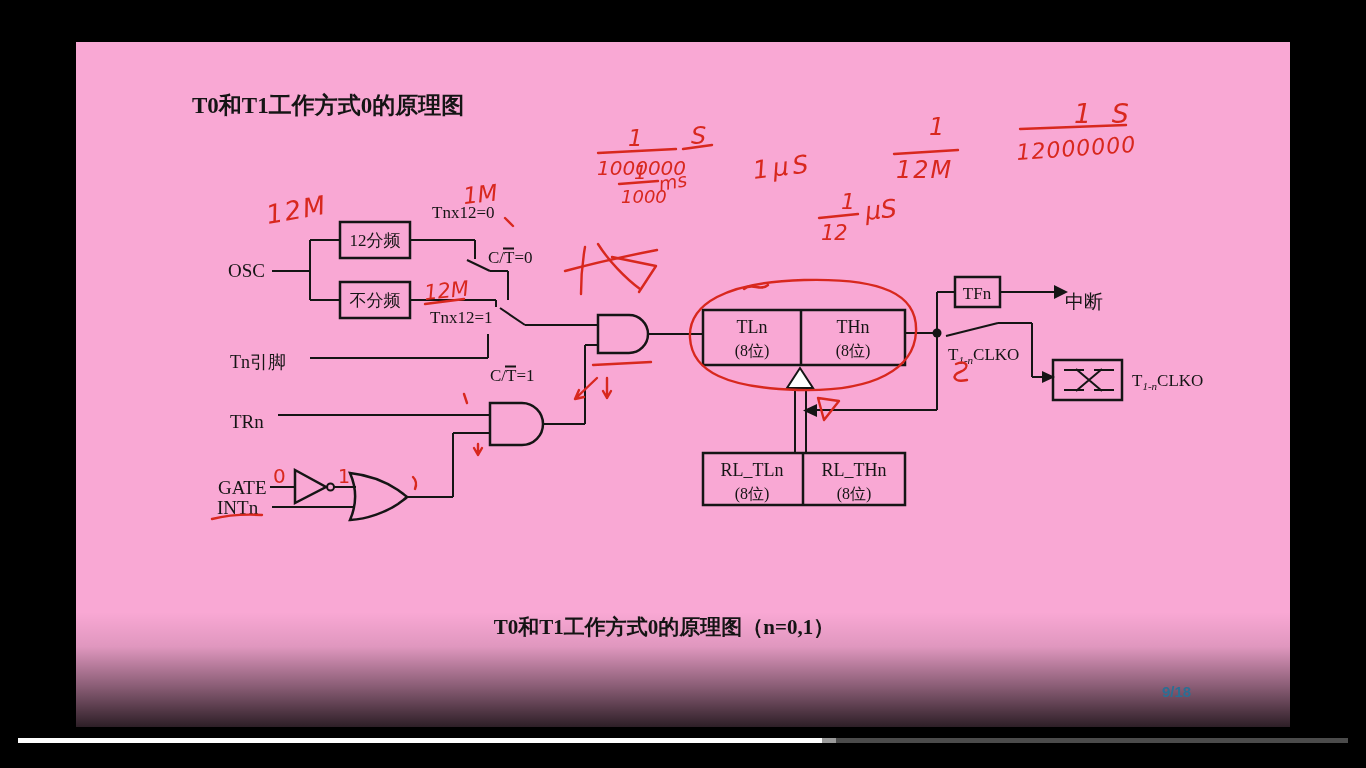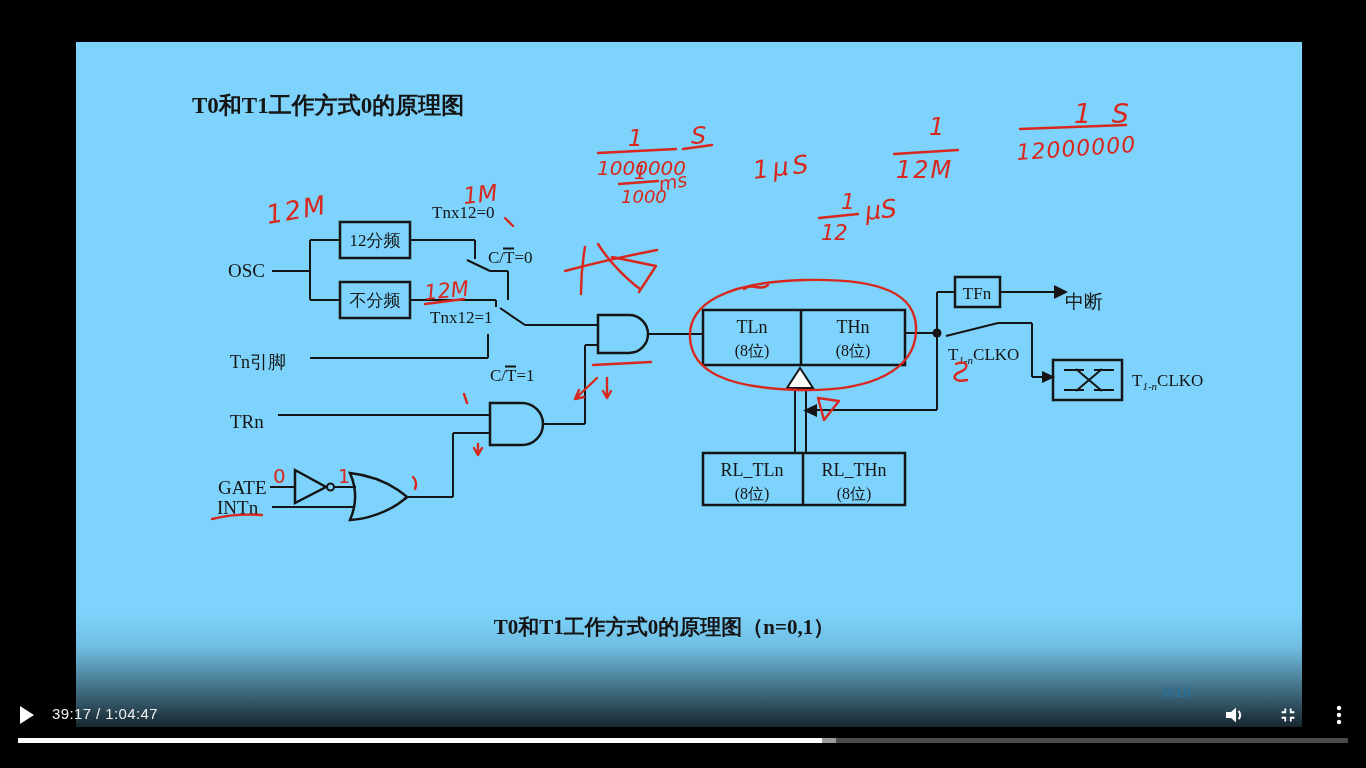--- a/index.html
+++ b/index.html
@@ -1,18 +1,18 @@
 <!DOCTYPE html>
 <html><head>
 <meta charset="utf-8">
 <style>
   html,body{margin:0;padding:0;background:#000;}
   .stage{position:relative;width:1366px;height:768px;background:#000;overflow:hidden;
          font-family:"Liberation Sans",sans-serif;}
-  .slide{position:absolute;left:76px;top:42px;width:1214px;height:685px;background:#7dd3fc;padding-left:12px;}
+  .slide{position:absolute;left:76px;top:42px;width:1214px;height:685px;background:#f9a8d4;}
   .slide svg{position:absolute;left:0;top:0;}
   .bottom-gradient{position:absolute;left:0;bottom:0;width:100%;height:115px;
     background:linear-gradient(to bottom,rgba(0,0,0,0) 0%,rgba(0,0,0,0.10) 30%,
     rgba(0,0,0,0.45) 65%,rgba(0,0,0,0.82) 100%);pointer-events:none;}
   .page-indicator{position:absolute;left:1086px;top:641px;color:#2b6f94;
     font-size:15px;font-weight:bold;z-index:5;}
   .controls{position:absolute;left:0;top:700px;width:100%;height:30px;z-index:10;}
   .play-btn{position:absolute;left:20px;top:6px;width:0;height:0;
     border-left:14px solid #fff;border-top:9px solid transparent;border-bottom:9px solid transparent;}
   .time{position:absolute;left:52px;top:5px;color:#f0f0f0;font-size:15px;letter-spacing:.4px;}
@@ -189,39 +189,20 @@
         <path class="red" d="M742,356 L763,359 L748,378 Z"></path>
       </g>
 
       <text x="588" y="592" font-size="21" font-weight="bold" text-anchor="middle" fill="#1c1ca8">T0和T1工作方式0的原理图（n=0,1）</text>
     </svg>
 
     <div class="bottom-gradient"></div>
     <div class="page-indicator">9/18</div>
   </div>
 
-  <div class="controls">
-    <div class="play-btn"></div>
-    <div class="time">39:17 / 1:04:47</div>
-
-    <svg class="icon-btn" style="left:1223px;" viewBox="0 0 22 22">
-      <polygon points="3,8 8,8 13,3.5 13,18.5 8,14 3,14" fill="#fff"></polygon>
-      <path d="M15.5,7 A5.5,5.5 0 0 1 15.5,15" stroke="#fff" stroke-width="2" fill="none"></path>
-    </svg>
-
-    <svg class="icon-btn" style="left:1277px;" viewBox="0 0 24 24">
-      <path fill="#fff" d="M5 16h3v3h2v-5H5v2zm3-8H5v2h5V5H8v3zm6 11h2v-3h3v-2h-5v5zm2-11V5h-2v5h5V8h-3z"></path>
-    </svg>
-
-    <svg class="icon-btn" style="left:1330px;width:18px;" viewBox="0 0 18 22">
-      <circle cx="9" cy="4" r="2.2" fill="#fff"></circle>
-      <circle cx="9" cy="11" r="2.2" fill="#fff"></circle>
-      <circle cx="9" cy="18" r="2.2" fill="#fff"></circle>
-    </svg>
-  </div>
 
   <div class="scrollbar">
     <span class="played"></span>
     <span class="buffer"></span>
     <span class="rest"></span>
   </div>
 
 </div>
 
 </body></html>

